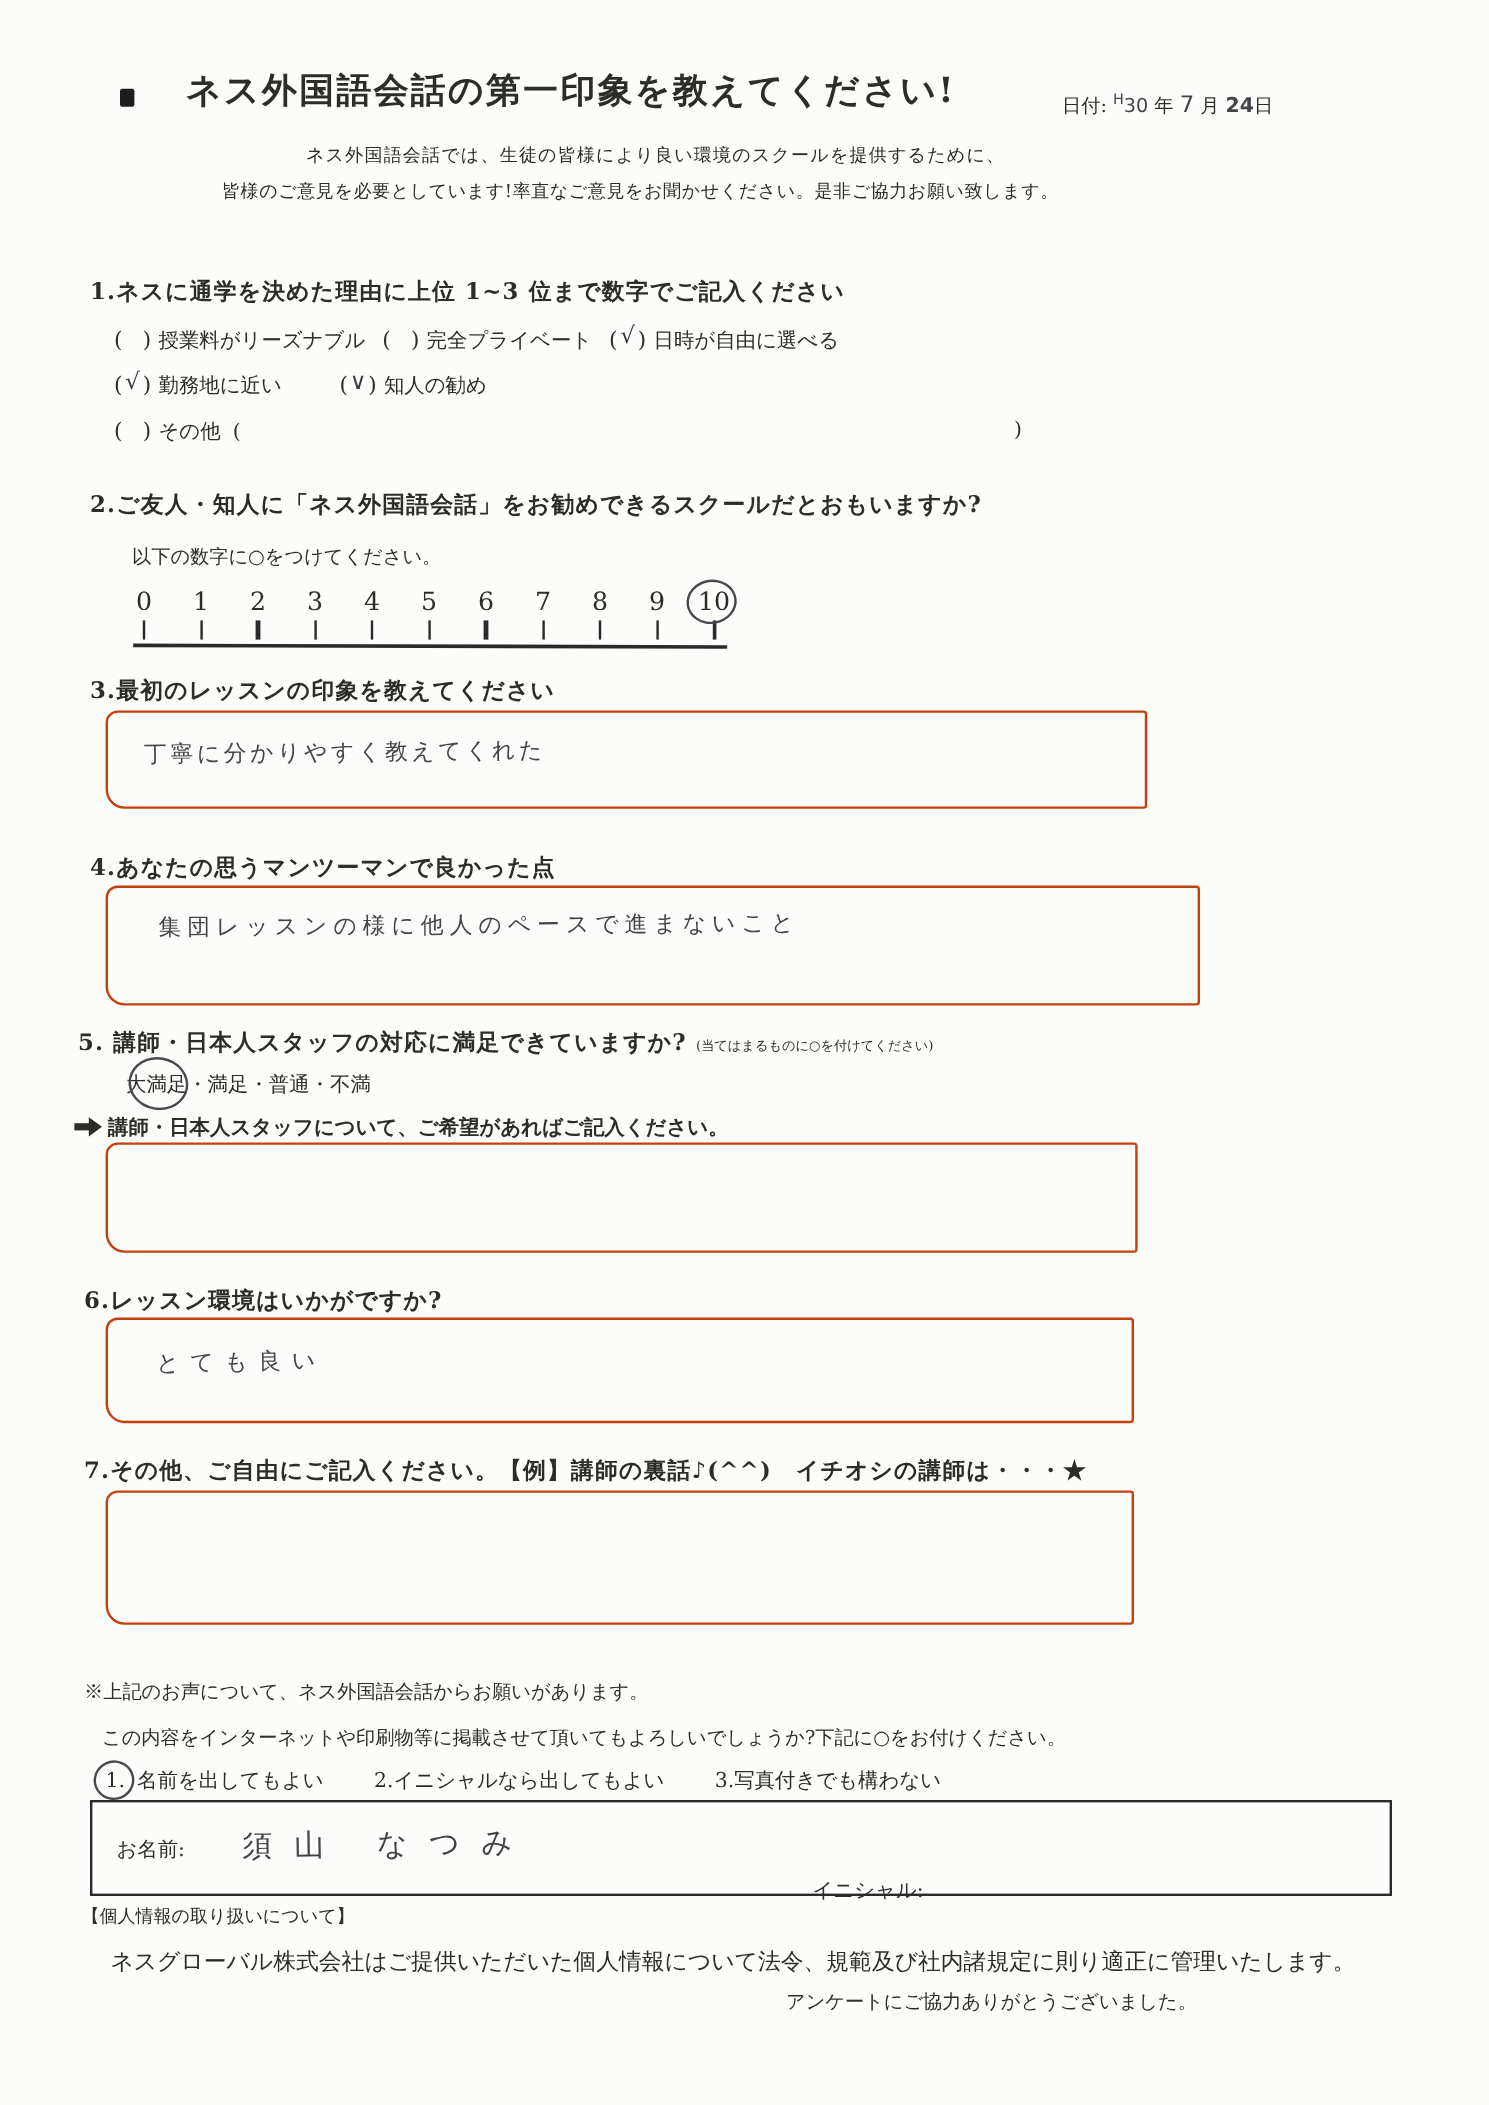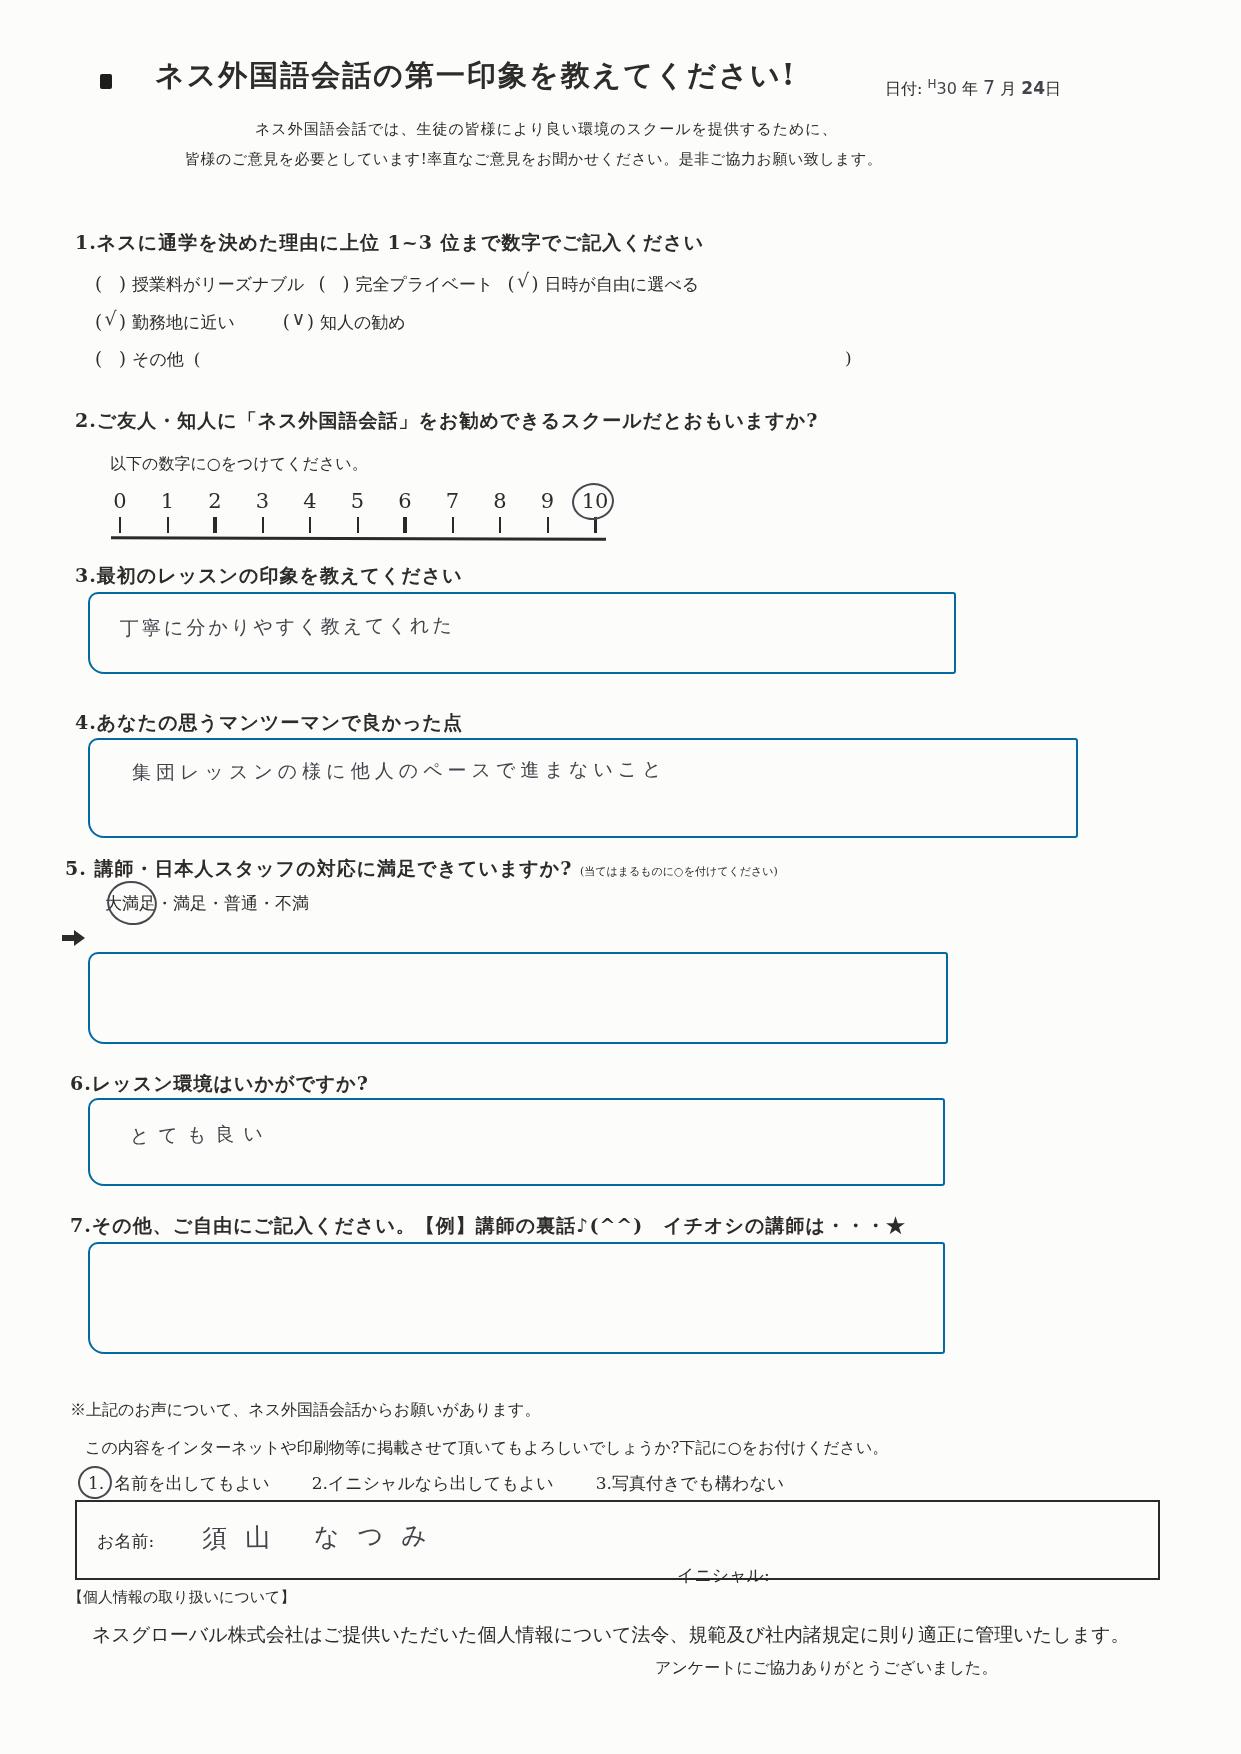--- a/index.html
+++ b/index.html
@@ -18,21 +18,21 @@
   }
   .qtitle { font-size:19px; font-weight:bold; letter-spacing:1px; white-space:nowrap; }
   .opt-row { display:flex; align-items:baseline; font-size:17px; white-space:nowrap; }
   .opt { display:inline-flex; align-items:baseline; margin-right:14px; }
   .cb { display:inline-flex; align-items:baseline; margin-right:6px; font-size:18px; }
   .cb-mark {
     display:inline-block; min-width:17px; text-align:center;
     position:relative; top:-3px; font-size:19px; color:#3d3b42;
   }
   .answer-box {
-    position:absolute; border:2px solid #0369a1; background:transparent;
+    position:absolute; border:2px solid #c2410c; background:transparent;
     border-radius:10px 3px 3px 16px;
   }
   .hand-answer { position:absolute; white-space:nowrap; font-size:19px; }
   .hand-circle { position:absolute; border:2px solid #4a484f; border-radius:50%; background:transparent; }
   .scale-wrap { position:absolute; left:105px; top:489px; width:505px; height:56px; }
   .scale-numbers { display:flex; justify-content:space-between; }
   .scale-cell { position:relative; width:30px; text-align:center; font-size:21px; }
   .scale-ticks { display:flex; justify-content:space-between; margin-top:4px; }
   .tick-cell { width:30px; display:flex; justify-content:center; }
   .tick { width:2px; height:16px; background:#2a2a2a; }
@@ -186,36 +186,36 @@
     </div>
     <div class="scale-baseline"></div>
   </div>
 
   <div class="abs qtitle" style="left:75px; top:563px;">3.最初のレッスンの印象を教えてください</div>
   <div class="answer-box" style="left:88px; top:592px; width:868px; height:82px;">
     <div class="hand-answer hw" style="left:30px; top:20px; letter-spacing:3px; transform:rotate(-0.6deg);">丁寧に分かりやすく教えてくれた</div>
   </div>
 
   <div class="abs qtitle" style="left:75px; top:710px;">4.あなたの思うマンツーマンで良かった点</div>
-  <div class="answer-box" style="left:88px; top:738px; width:990px; height:100px;text-decoration:underline;">
+  <div class="answer-box" style="left:88px; top:738px; width:912px; height:100px;text-decoration:underline;">
     <div class="hand-answer hw" style="left:42px; top:18px; letter-spacing:5px; transform:rotate(-0.4deg);">集団レッスンの様に他人のペースで進まないこと</div>
   </div>
 
   <div class="abs qtitle" style="left:65px; top:856px;">
     <span>5. 講師・日本人スタッフの対応に満足できていますか?</span>
     <span class="small-note">(当てはまるものに○を付けてください)</span>
   </div>
   <div class="abs" style="left:105px; top:892px; font-size:17px; white-space:nowrap;">
     <span style="position:relative; display:inline-block;">
       <span>大満足</span>
       <span class="hand-circle" style="left:2px; top:-11px; width:50px; height:44px; transform:rotate(10deg);"></span>
     </span><span>・満足・普通・不満</span>
   </div>
   <div class="abs" style="left:62px; top:928px; font-size:17px; font-weight:bold; white-space:nowrap;">
-    <span class="arrow-icon"><span class="shaft"></span><span class="head"></span></span>
+    <span class="arrow-icon"><span class="shaft"></span><span class="head"></span></span><span>講師・日本人スタッフについて、ご希望があればご記入ください。</span>
   </div>
   <div class="answer-box" style="left:88px; top:952px; width:860px; height:92px;">
     <div class="hand-answer hw" style="left:30px; top:20px;"></div>
   </div>
 
   <div class="abs qtitle" style="left:70px; top:1071px;">6.レッスン環境はいかがですか?</div>
   <div class="answer-box" style="left:88px; top:1098px; width:857px; height:88px;">
     <div class="hand-answer hw" style="left:40px; top:22px; letter-spacing:9px; transform:rotate(-1deg);">とても良い</div>
   </div>
 

